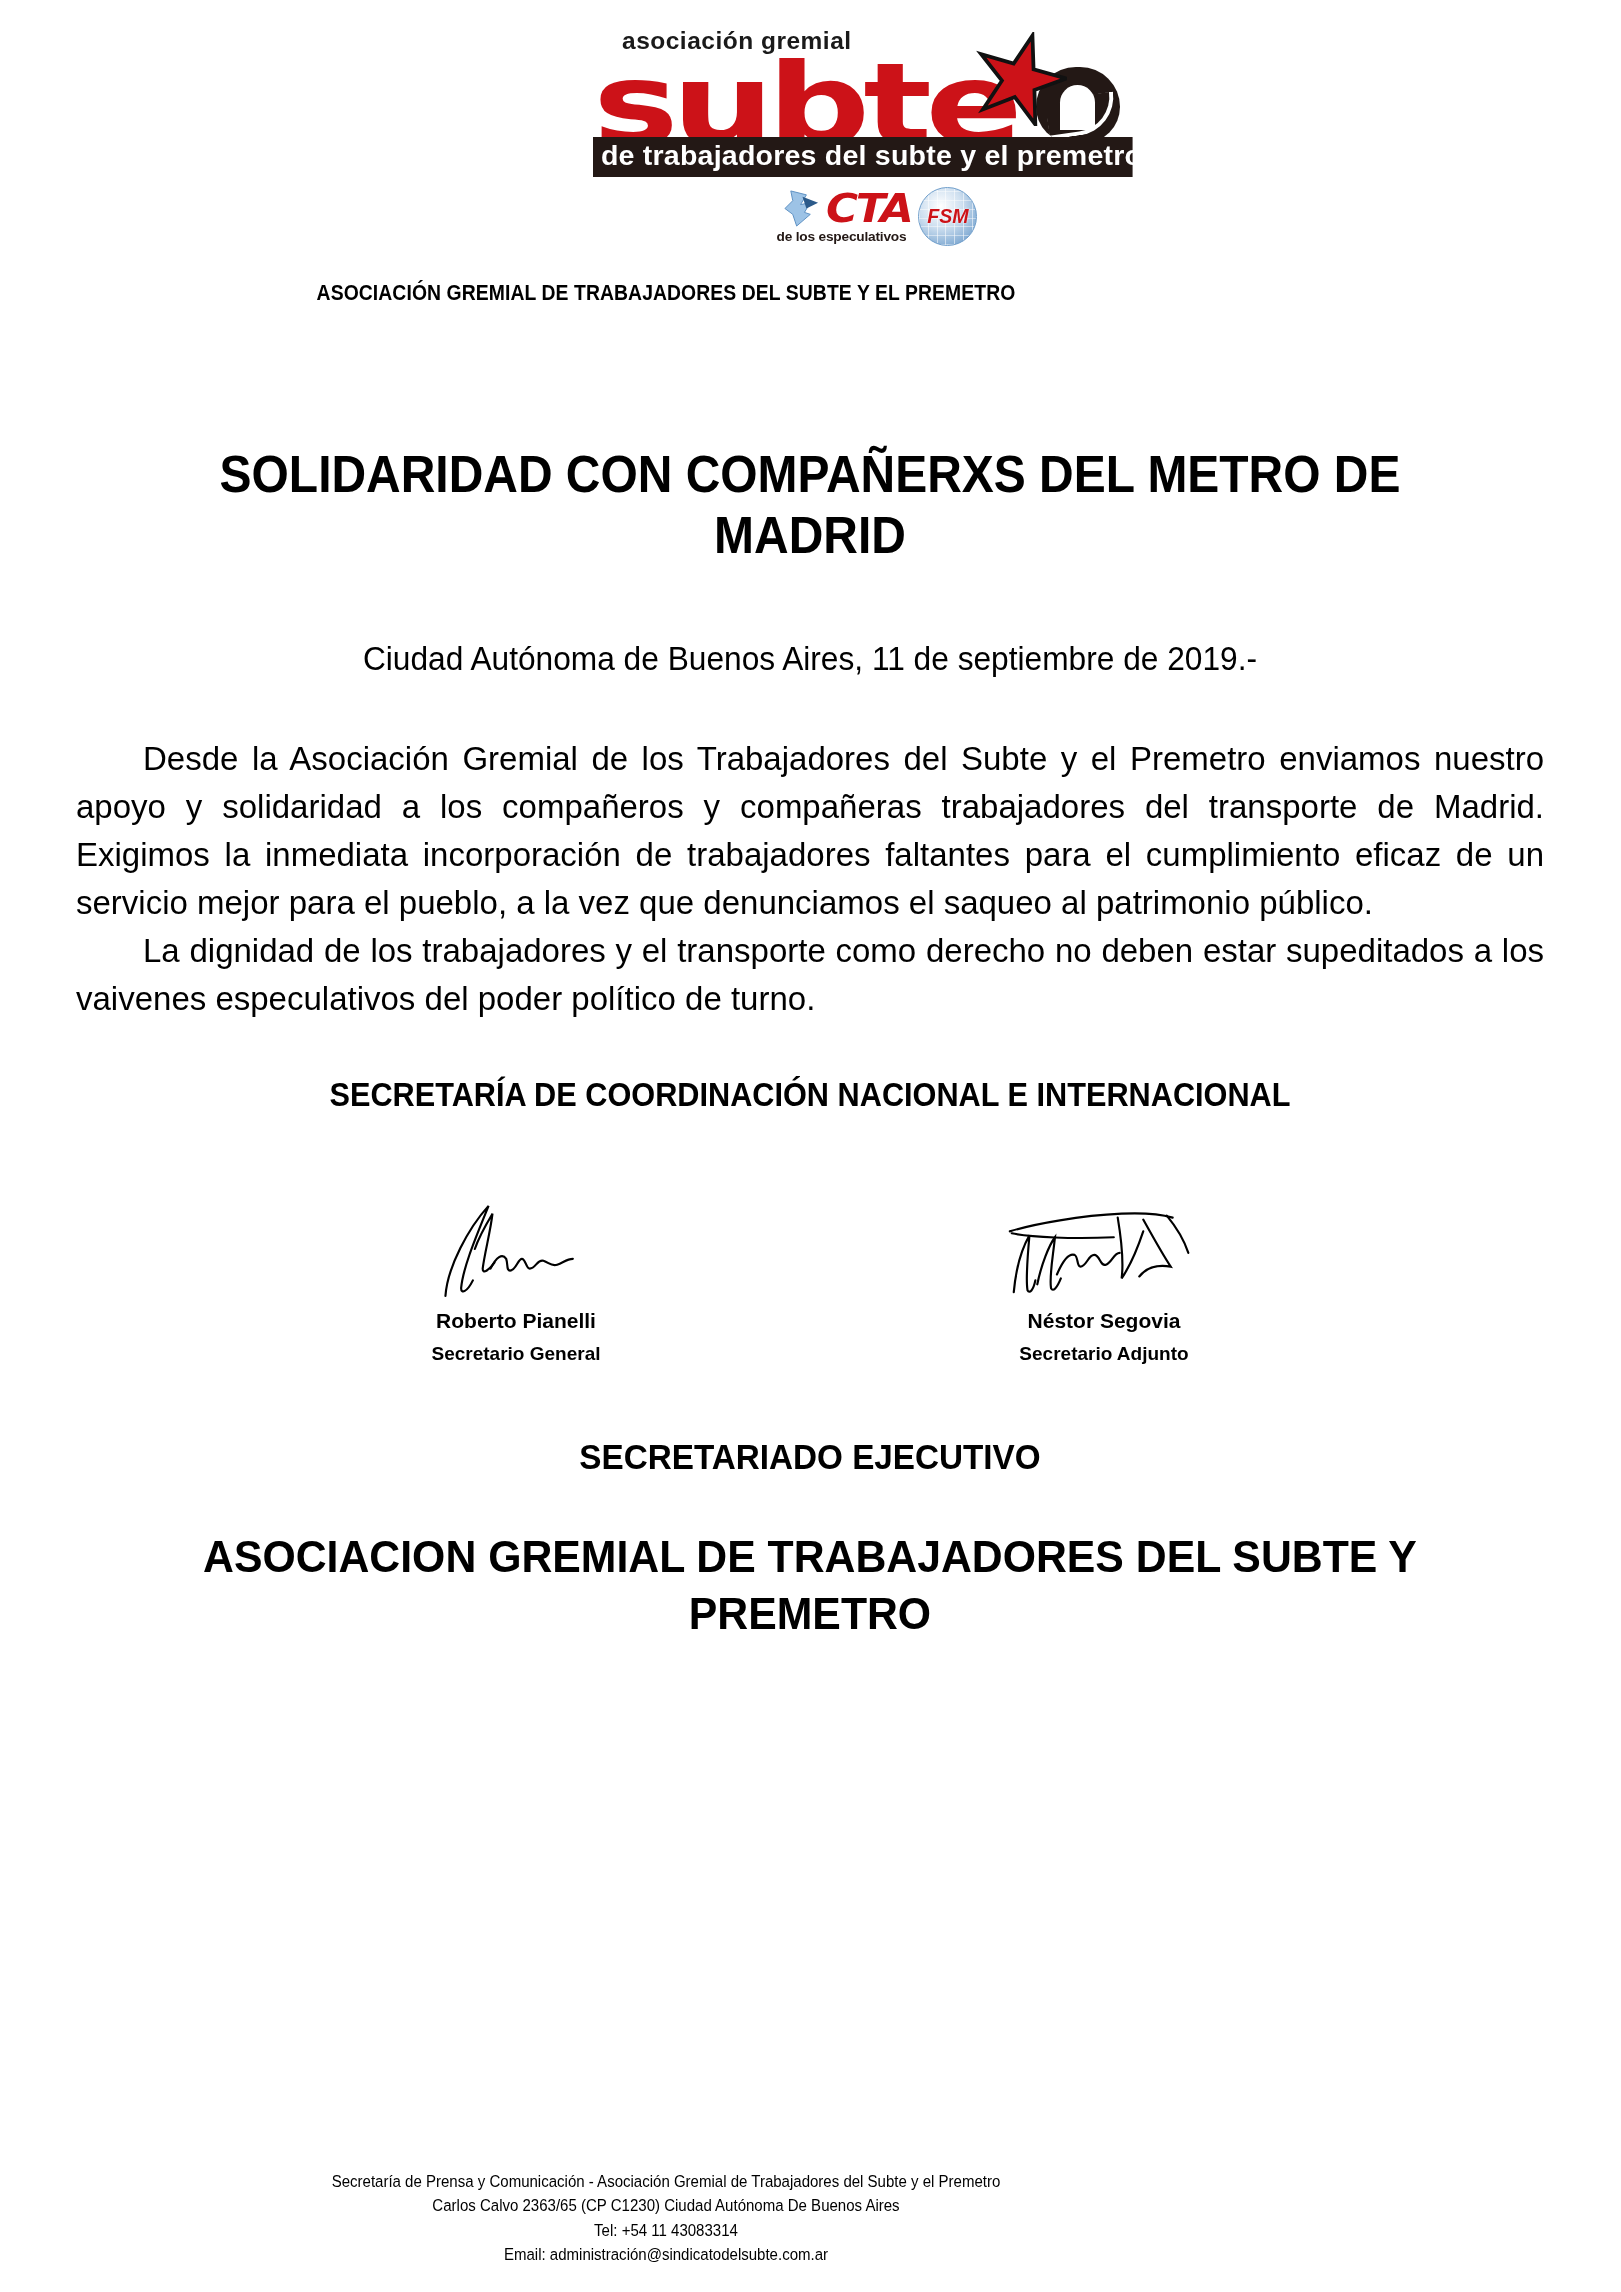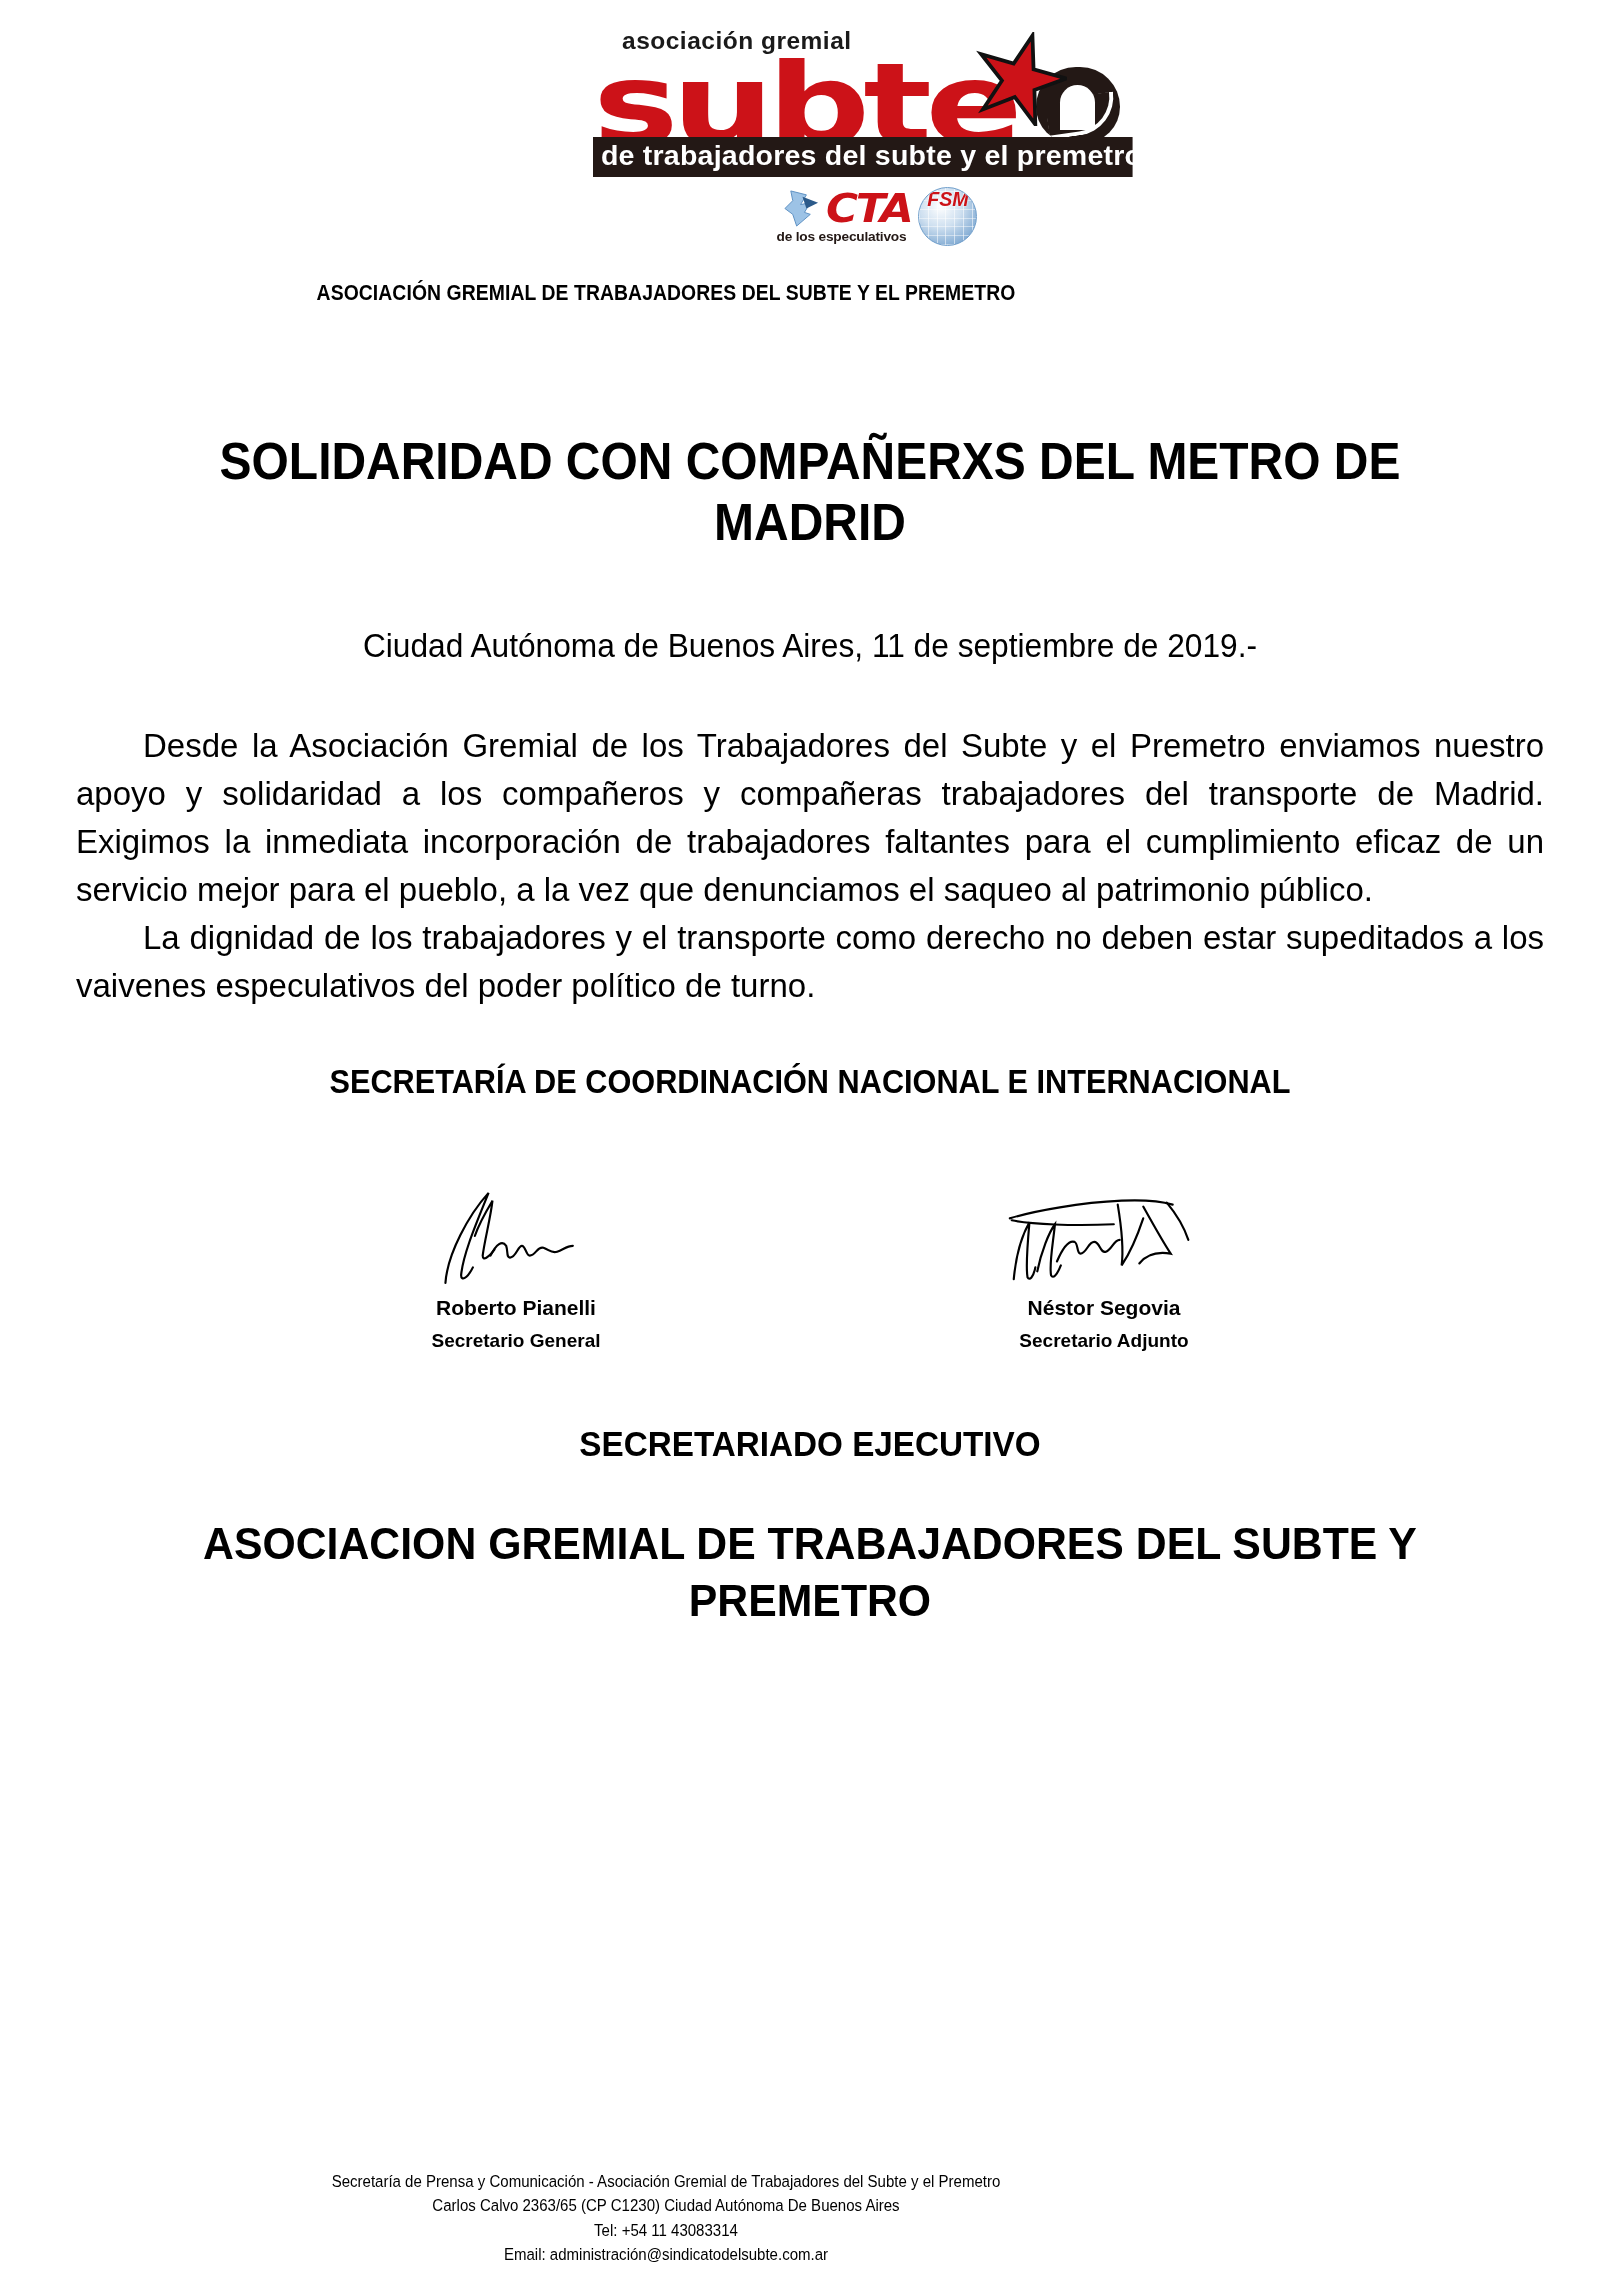--- a/index.html
+++ b/index.html
@@ -146,21 +146,21 @@
     margin-top: 1px;
     letter-spacing: -0.2px;
   }
   .fsm-badge {
     width: 59px;
     height: 59px;
     border-radius: 50%;
     background: radial-gradient(circle at 38% 32%, #ffffff 0%, #cfe0f0 40%, #8fb4d8 72%, #5d90c2 100%);
     position: relative;
     display: flex;
-    align-items: flex-start;
+    align-items: center;
     justify-content: center;
     overflow: hidden;
     border: 1px solid #6f9ecb;
   }
   .fsm-badge::before {
     content: "";
     position: absolute;
     left: 0; right: 0; top: 0; bottom: 0;
     background:
       repeating-linear-gradient(90deg, rgba(255,255,255,0.55) 0 1px, rgba(0,0,0,0) 1px 8.8px),
@@ -186,21 +186,21 @@
     font-size: 22.5px;
     font-weight: bold;
     letter-spacing: 0.1px;
     transform: scaleX(0.86);
     white-space: nowrap;
   }
 
   
   .doc {
     position: absolute;
-    top: 431px;
+    top: 444px;
     left: 76px;
     width: 1468px;
   }
 
   .doc-title {
     font-size: 51px;
     line-height: 61px;
     font-weight: bold;
     text-align: center;
     margin: 0 0 5.9px 0;

